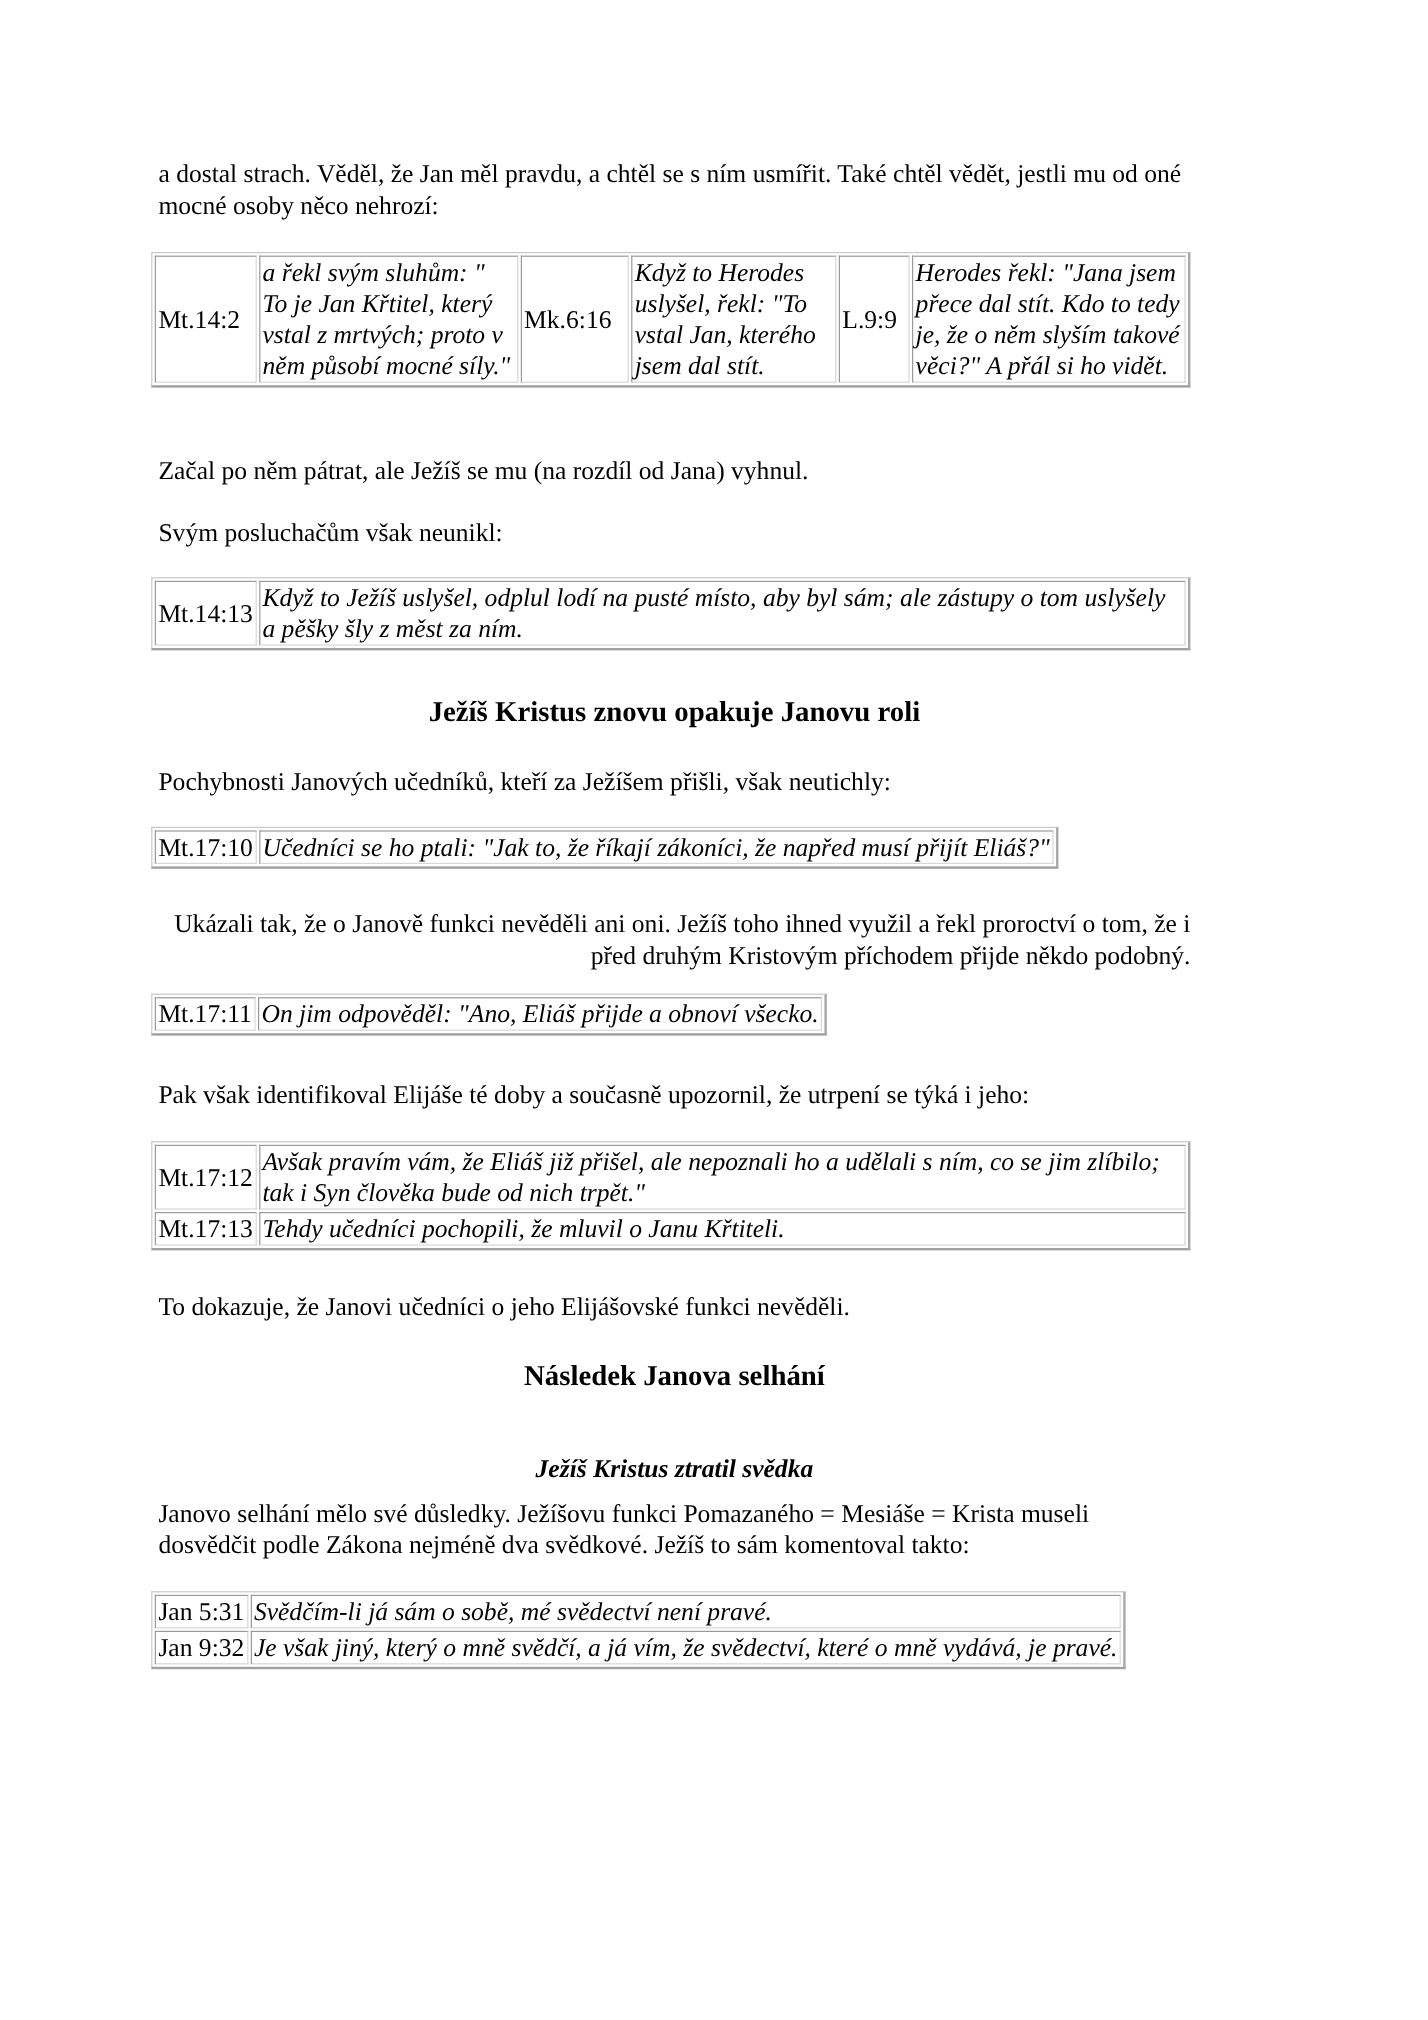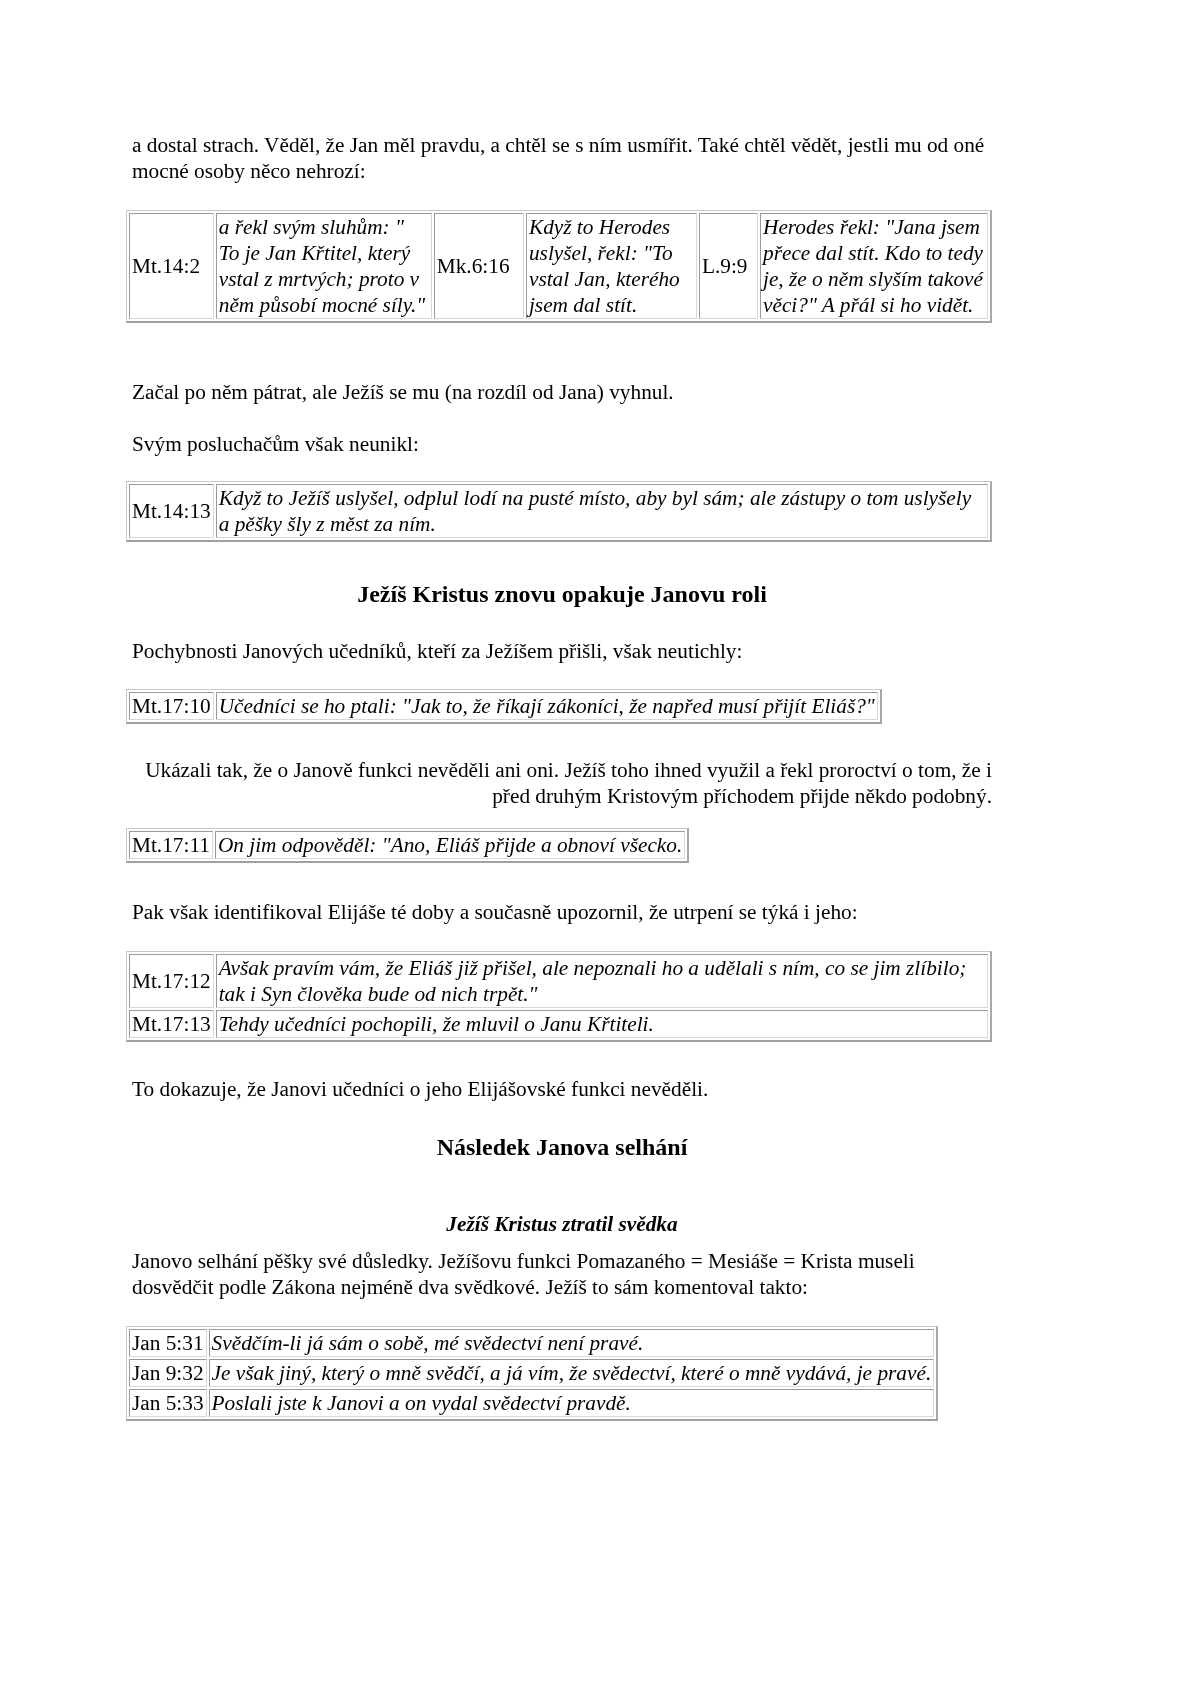--- a/index.html
+++ b/index.html
@@ -94,32 +94,28 @@
       <td class="quote">Tehdy učedníci pochopili, že mluvil o Janu Křtiteli.</td>
     </tr>
   </tbody>
     </table>
 
   <p class="txt" style="top:1076px;">To dokazuje, že Janovi učedníci o jeho Elijášovské funkci nevěděli.</p>
 
   <h2 class="sec" style="top:1128px;">Následek Janova selhání</h2>
   <h3 class="sub" style="top:1193px;margin-top:17px;">Ježíš Kristus ztratil svědka</h3>
 
-  <p class="txt" style="top:1248px;">Janovo selhání pěšky své důsledky. Ježíšovu funkci Pomazaného = Mesiáše = Krista museli dosvědčit podle Zákona nejméně dva svědkové. Ježíš to sám komentoval takto:</p>
+  <p class="txt" style="top:1248px;">Janovo selhání mělo své důsledky. Ježíšovu funkci Pomazaného = Mesiáše = Krista museli dosvědčit podle Zákona nejméně dva svědkové. Ježíš to sám komentoval takto:</p>
 
   <table class="verses" style="top:1326px;">
     <tbody>
         <tr>
       <td class="ref">Jan 5:31</td>
       <td class="quote">Svědčím-li já sám o sobě, mé svědectví není pravé.</td>
     </tr>
     <tr>
       <td class="ref">Jan 9:32</td>
       <td class="quote">Je však jiný, který o mně svědčí, a já vím, že svědectví, které o mně vydává, je pravé.</td>
     </tr>
-    <tr>
-      <td class="ref">Jan 5:33</td>
-      <td class="quote">Poslali jste k Janovi a on vydal svědectví pravdě.</td>
-    </tr>
   </tbody>
     </table>
 
 </div>
 
 </body></html>

